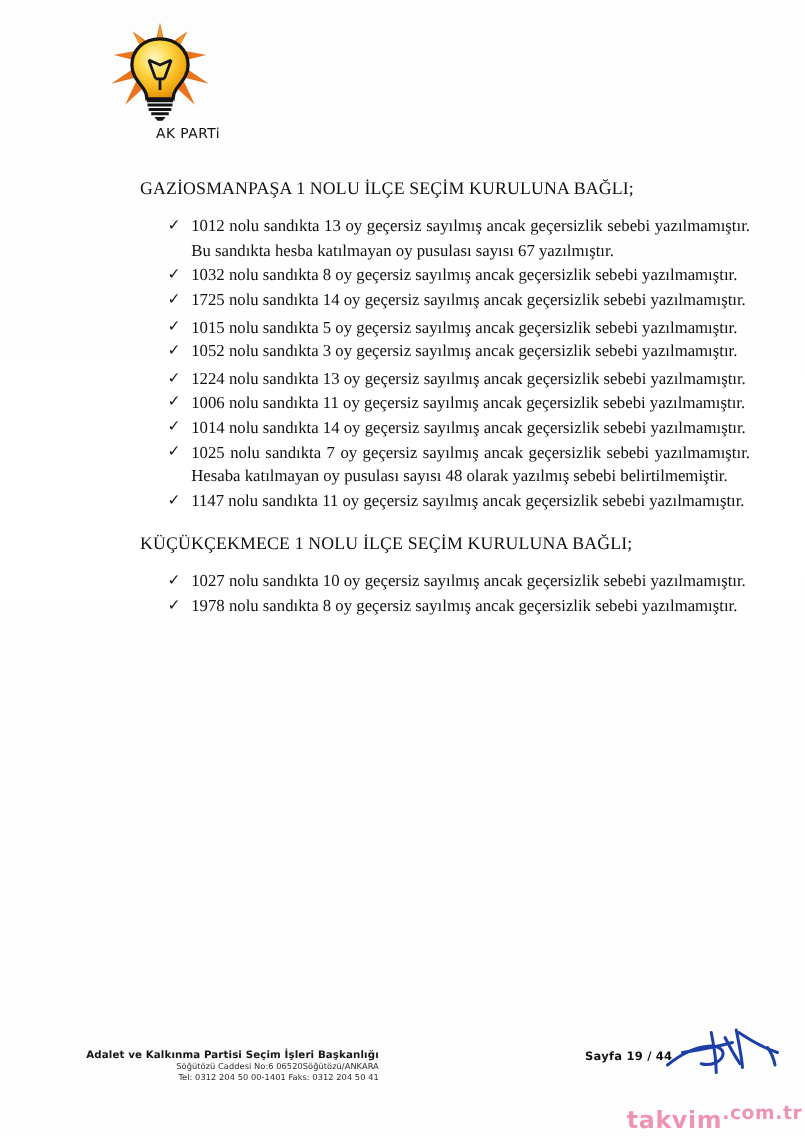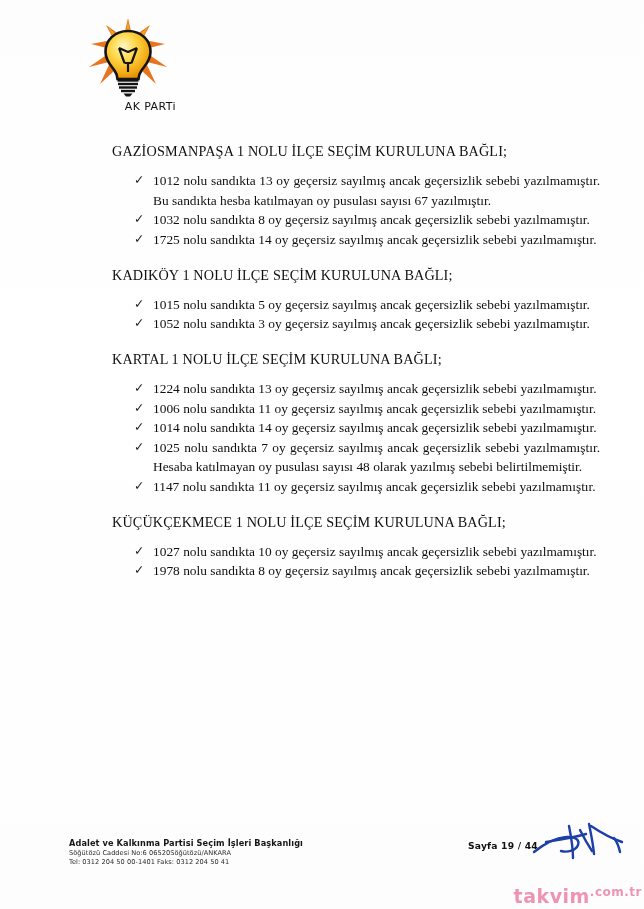--- a/index.html
+++ b/index.html
@@ -100,20 +100,21 @@
     font-size: 8.2px;
     font-weight: 700;
     letter-spacing: 0.1px;
     line-height: 11px;
   }
   .footer-addr {
     font-size: 6.6px;
     line-height: 8.6px;
     color: #2a2a2a;
     letter-spacing: 0.05px;
+    text-align: right;
   }
   .page-num {
     position: absolute;
     left: 468px; top: 840px;
     font-family: "DejaVu Sans", "Liberation Sans", sans-serif;
     font-size: 9.2px;
     font-weight: 700;
     color: #111111;
     letter-spacing: 0.2px;
   }
@@ -142,21 +143,21 @@
   .watermark {
     position: absolute;
     right: 2px; bottom: 2px;
     font-family: "DejaVu Sans", "Liberation Sans", sans-serif;
     font-weight: 700;
     font-size: 19px;
     letter-spacing: 0.5px;
     color: rgba(226,60,120,0.55);
     pointer-events: none;
   }
-  .watermark .tld { font-size: 12px; vertical-align: super; }
+  .watermark .tld { font-size: 15px; vertical-align: super; }
 </style>
 </head>
 <body>
 
 <div class="page">
 
   <div class="logo-block">
     <div class="logo-art">
       <svg class="rays" viewBox="0 0 84 80">
         <g fill="#e8741c">
@@ -220,35 +221,33 @@
           <span class="txt">1032 nolu sandıkta 8 oy geçersiz sayılmış ancak geçersizlik sebebi yazılmamıştır.</span>
         </li>
         <li>
           <span class="tick">✓</span>
           <span class="txt">1725 nolu sandıkta 14 oy geçersiz sayılmış ancak geçersizlik sebebi yazılmamıştır.</span>
         </li>
       </ul>
     </div>
 
     <div class="section">
-      <p class="section-title">KADIKÖY 1 NOLU İLÇE SEÇİM KURULUNA BAĞLI;</p>
       <ul class="checklist">
         <li>
           <span class="tick">✓</span>
           <span class="txt">1015 nolu sandıkta 5 oy geçersiz sayılmış ancak geçersizlik sebebi yazılmamıştır.</span>
         </li>
         <li>
           <span class="tick">✓</span>
           <span class="txt">1052 nolu sandıkta 3 oy geçersiz sayılmış ancak geçersizlik sebebi yazılmamıştır.</span>
         </li>
       </ul>
     </div>
 
     <div class="section">
-      <p class="section-title">KARTAL 1 NOLU İLÇE SEÇİM KURULUNA BAĞLI;</p>
       <ul class="checklist">
         <li>
           <span class="tick">✓</span>
           <span class="txt">1224 nolu sandıkta 13 oy geçersiz sayılmış ancak geçersizlik sebebi yazılmamıştır.</span>
         </li>
         <li>
           <span class="tick">✓</span>
           <span class="txt">1006 nolu sandıkta 11 oy geçersiz sayılmış ancak geçersizlik sebebi yazılmamıştır.</span>
         </li>
         <li>

